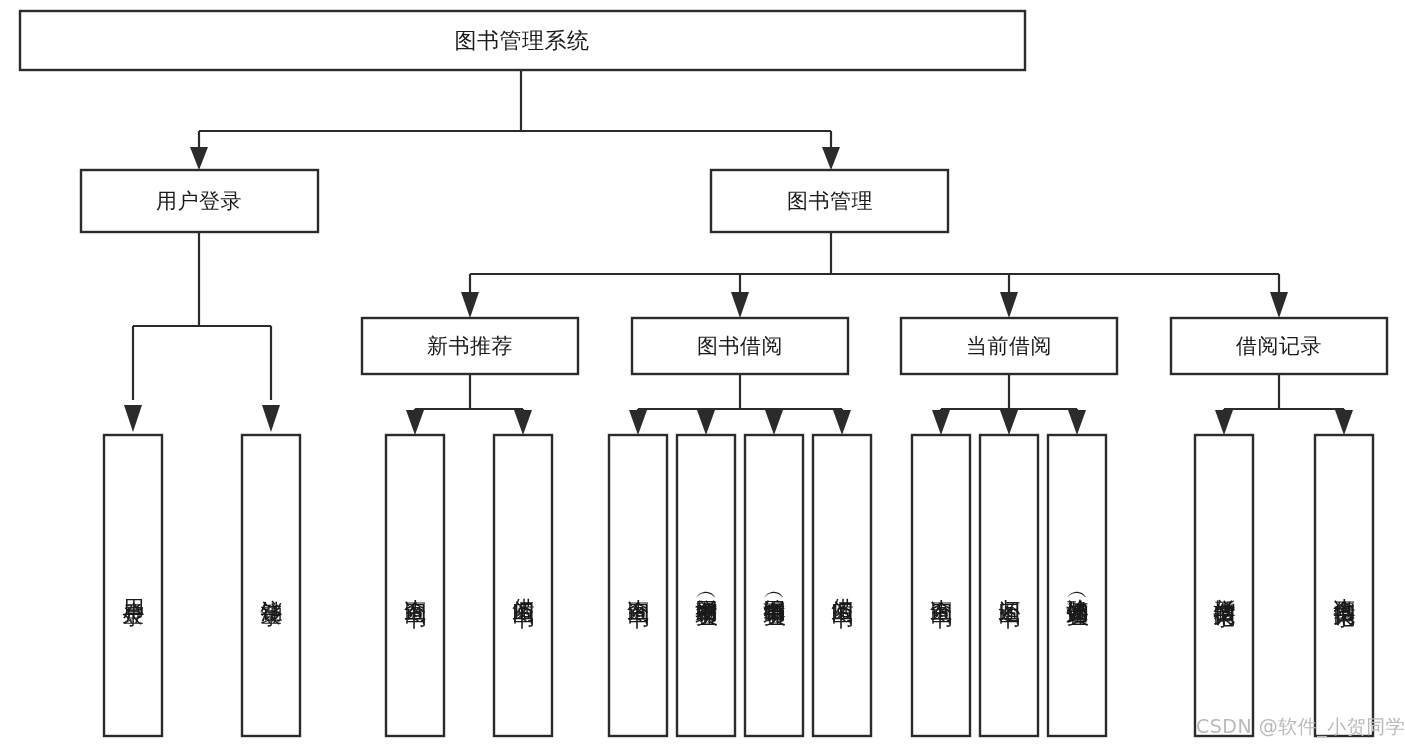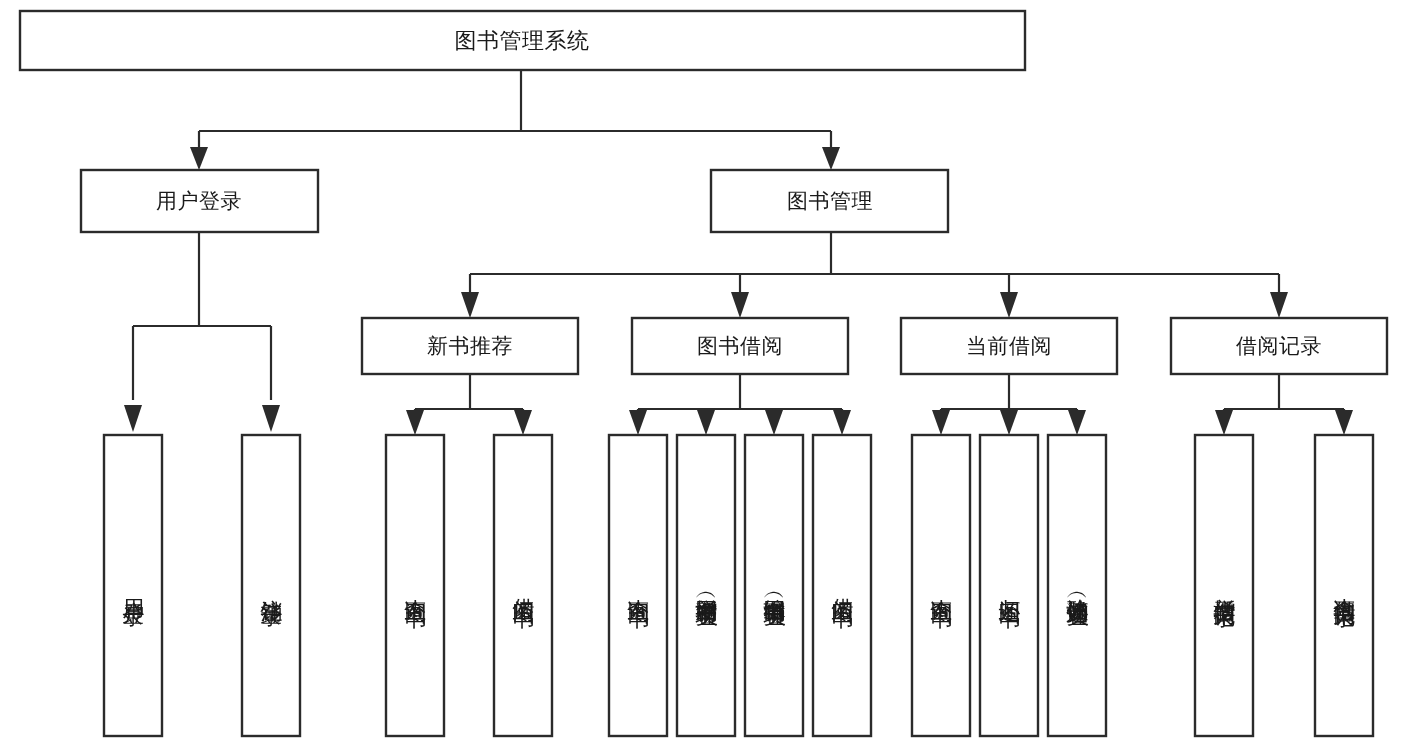--- a/index.html
+++ b/index.html
@@ -228,14 +228,15 @@
   <div class="vlabel" style="left:745px; top:435px; width:58px; height:301px; letter-spacing:1px;">编辑图书（管理员）</div>
   <div class="vlabel" style="left:813px; top:435px; width:58px; height:301px;">借阅图书</div>
 
   <div class="vlabel" style="left:912px; top:435px; width:58px; height:301px;">查询图书</div>
   <div class="vlabel" style="left:980px; top:435px; width:58px; height:301px;">归还图书</div>
   <div class="vlabel" style="left:1048px; top:435px; width:58px; height:301px; letter-spacing:1px;">确认归还（管理员）</div>
 
   <div class="vlabel" style="left:1195px; top:435px; width:58px; height:301px; letter-spacing:2px;">新增借阅记录</div>
   <div class="vlabel" style="left:1315px; top:435px; width:58px; height:301px; letter-spacing:2px;">查询借阅记录</div>
 
+  <div class="watermark" style="left:1196px; top:714px;">CSDN @软件_小贺同学</div>
 
 </div>
 
 </body></html>

